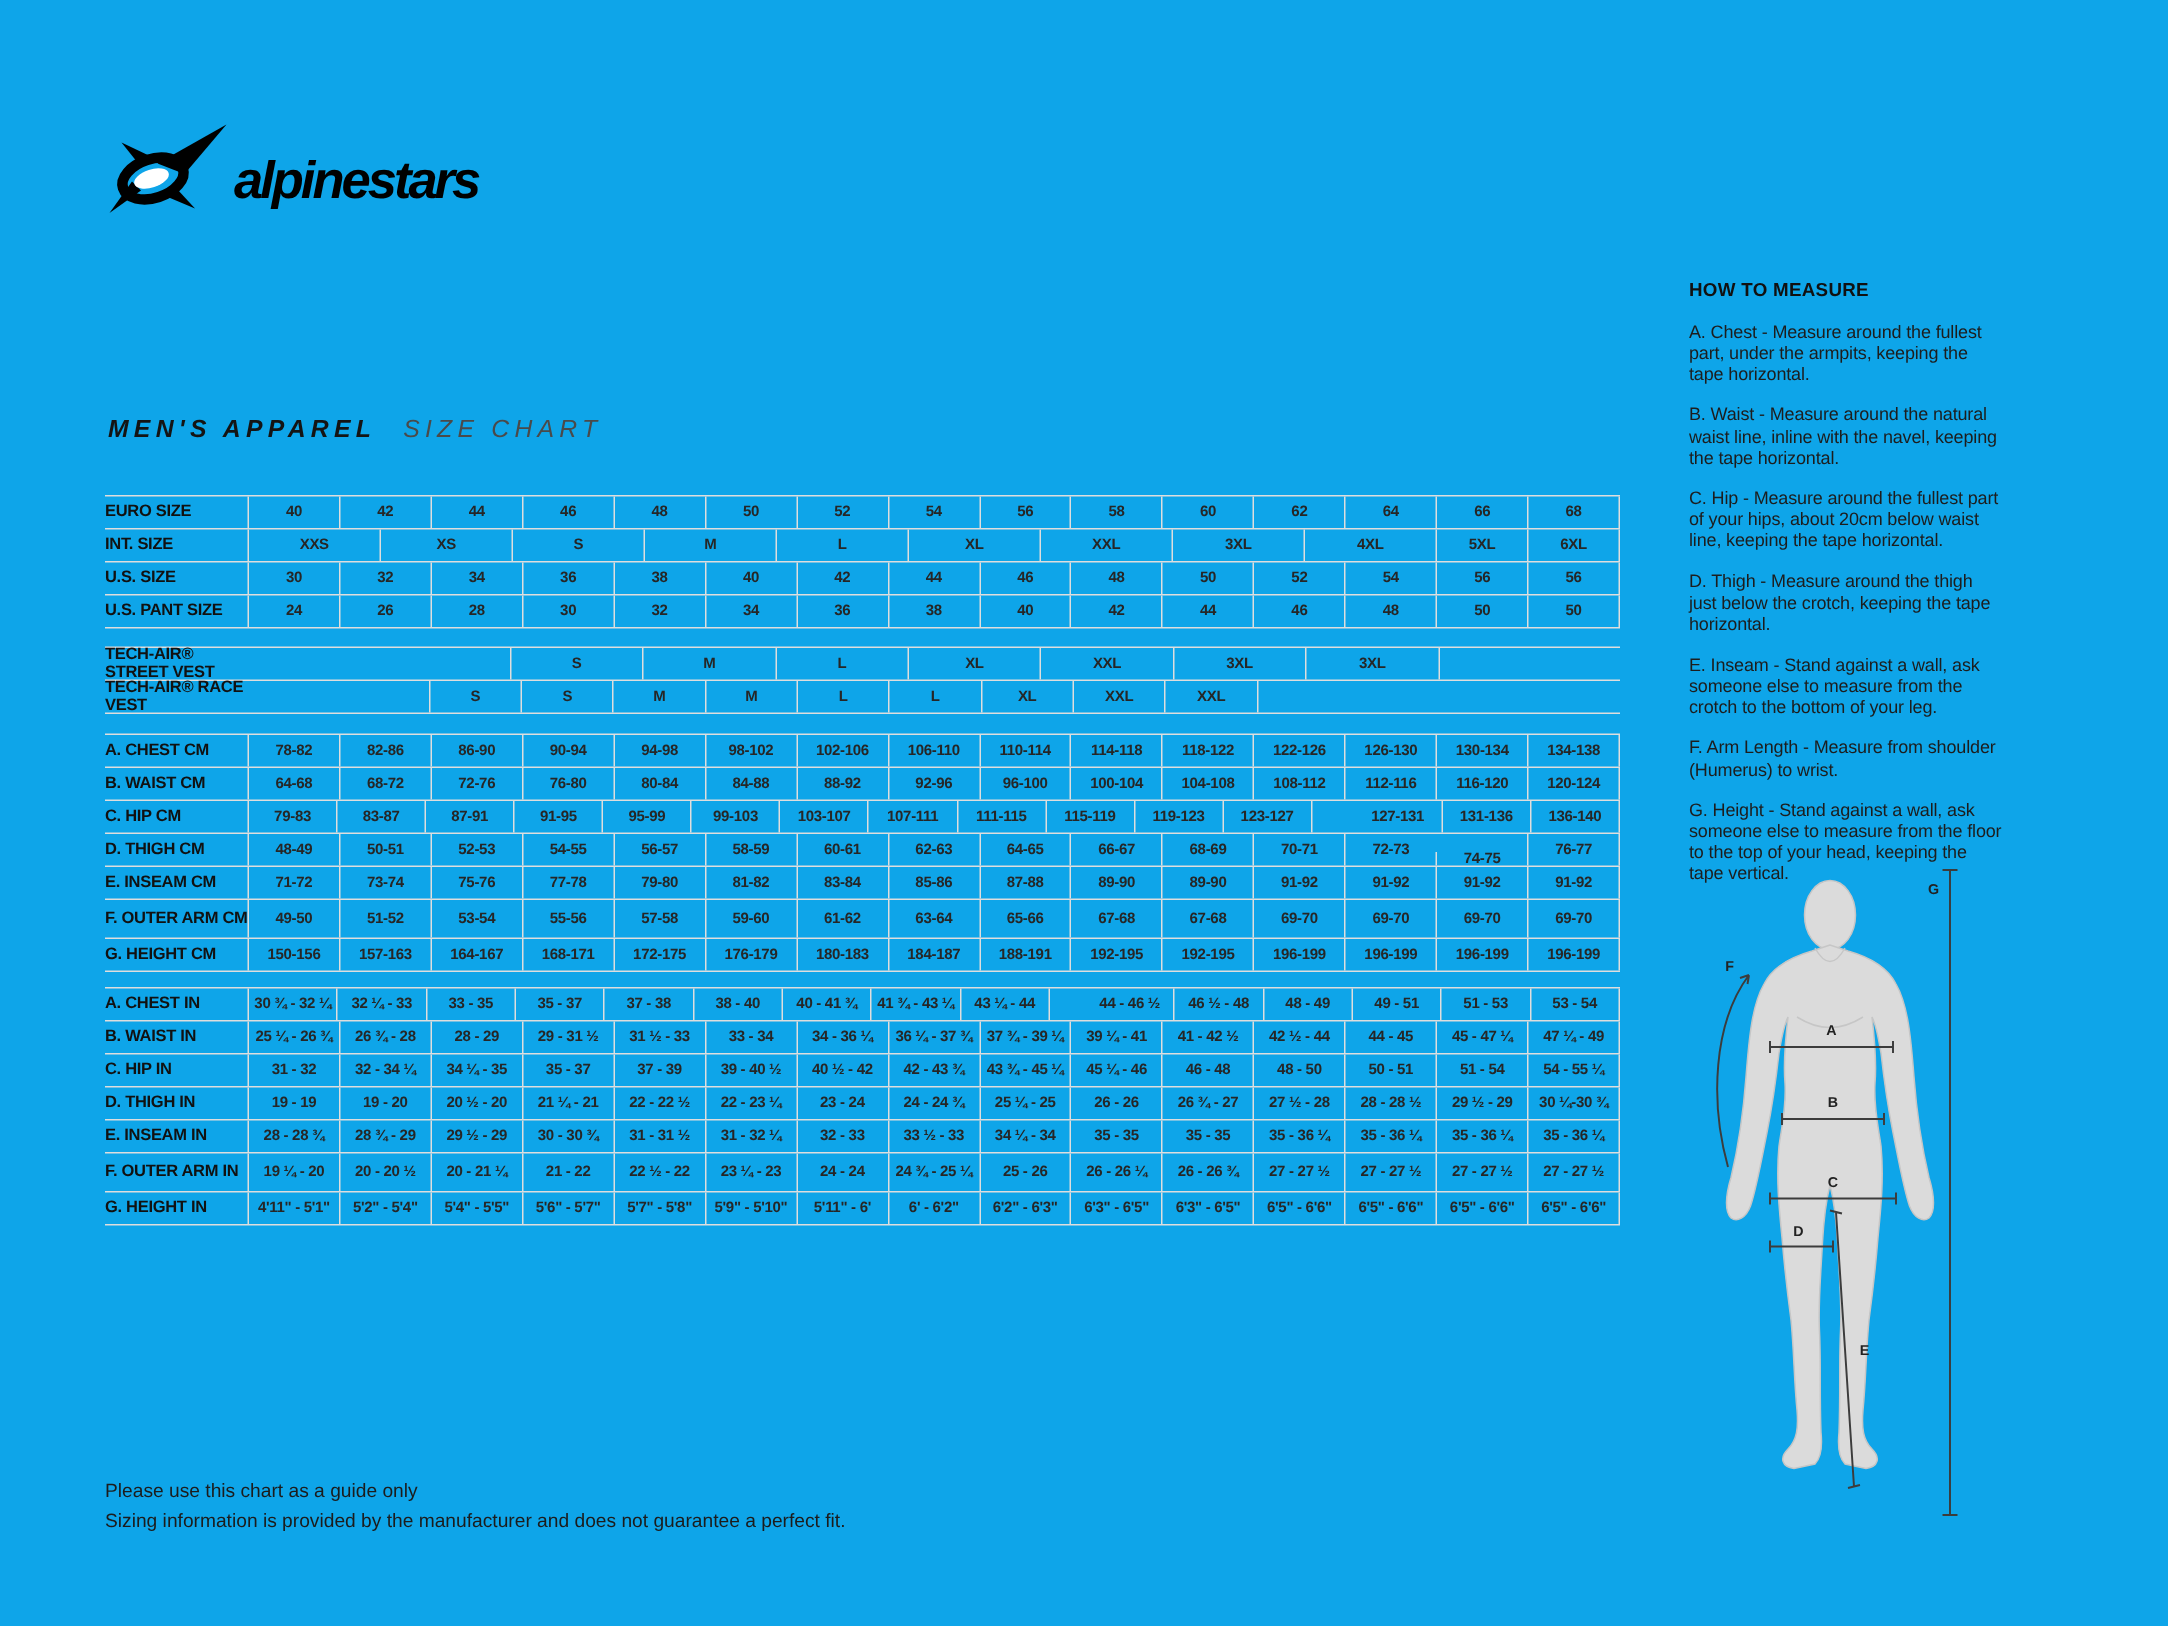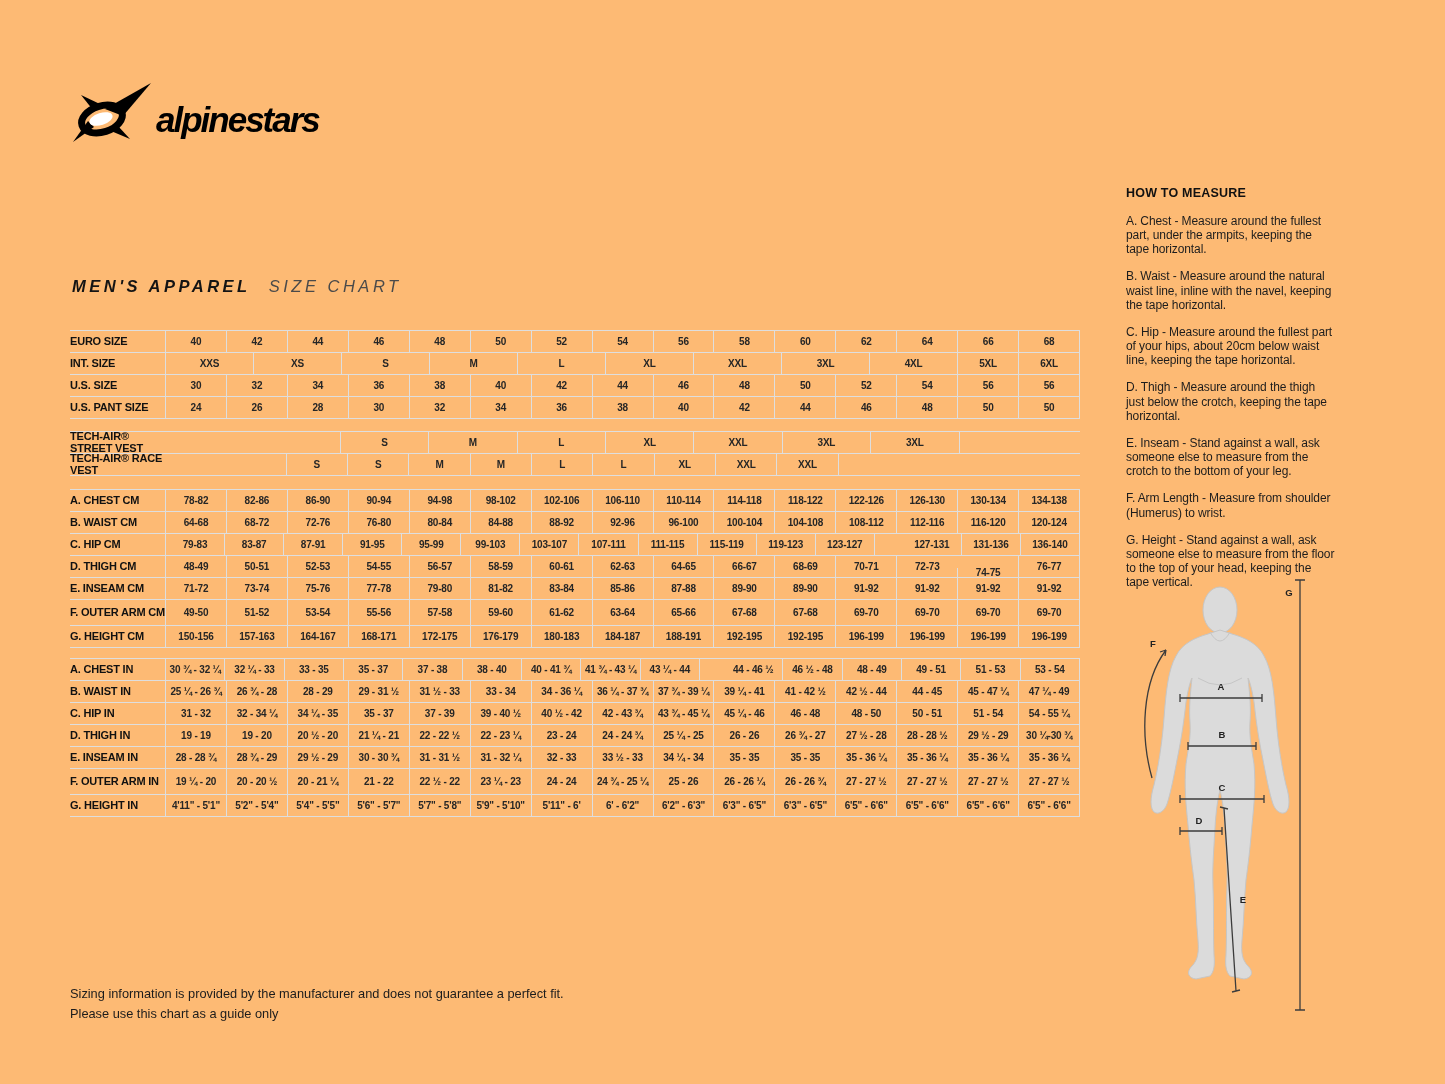--- a/index.html
+++ b/index.html
@@ -1,17 +1,17 @@
 <!DOCTYPE html>
 <html><head>
 <meta charset="utf-8">
 <style>
   html,body{margin:0;padding:0;background:#fff;}
   body{font-family:"Liberation Sans",sans-serif;color:#1c1c1c;}
-  .canvas{position:relative;width:1445px;height:1084px;background:#fdba74;overflow:hidden;}
+  .canvas{position:relative;width:1445px;height:1084px;background:#0ea5e9;overflow:hidden;}
 
   
   .logo{position:absolute;left:72px;top:80px;width:250px;height:66px;}
 
   
   .title{position:absolute;left:72px;top:277px;font-style:italic;font-size:16.5px;letter-spacing:3.5px;white-space:nowrap;}
   .title .main{font-weight:800;color:#141414;margin-right:10px;}
   .title .sub{font-weight:400;color:#4a4a4a;}
 
   
@@ -523,17 +523,17 @@
       <text x="84" y="168">B</text>
       <text x="84" y="221">C</text>
       <text x="61" y="254">D</text>
       <text x="105" y="333">E</text>
       <text x="15" y="77">F</text>
       <text x="151" y="26">G</text>
     </g>
   </svg>
 
   <div class="disclaimer">
+    <div>Please use this chart as a guide only</div>
     <div>Sizing information is provided by the manufacturer and does not guarantee a perfect fit.</div>
-    <div>Please use this chart as a guide only</div>
   </div>
 
 </div>
 
 </body></html>

